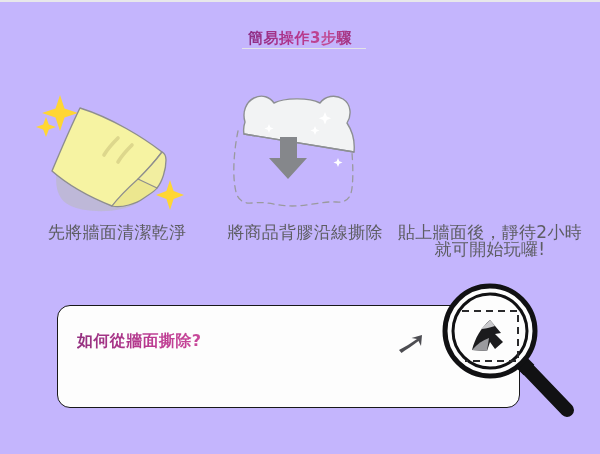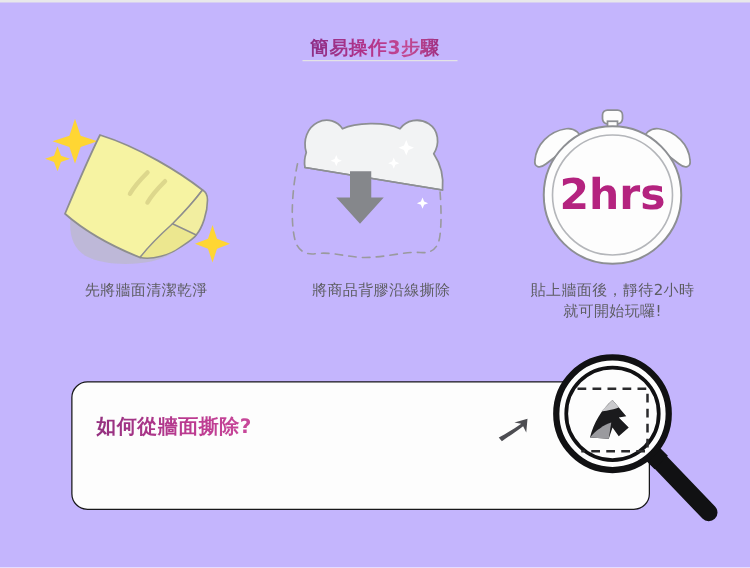--- a/index.html
+++ b/index.html
@@ -71,21 +71,21 @@
     position: relative;
     width: 186px;
     height: 148px;
   }
   .step-caption {
     position: absolute;
     top: 152px;
     left: 0;
     width: 186px;
     text-align: center;
-    font-size: 12px;
+    font-size: 17px;
     line-height: 17px;
     color: #5d5d62;
     letter-spacing: 0.3px;
   }
   .step-caption .cap-line { display: block; }
 
   
   #bottom-panel {
     position: absolute;
     left: 57px;
@@ -204,37 +204,20 @@
 
         <path d="M68 65 L85 65 L85 86 L95 86 L76 107 L57 86 L68 86 Z" fill="#85878b"></path>
       </svg>
     </div>
     <div class="step-caption">
       <span class="cap-line">將商品背膠沿線撕除</span>
     </div>
   </div>
 
   <div class="step" id="step-3">
-    <div class="step-art">
-      <svg width="186" height="148" viewBox="0 0 186 148">
-
-        <rect x="85" y="16" width="16" height="11" rx="4" fill="#fdfdfd" stroke="#8d8f93" stroke-width="1.4"></rect>
-        <rect x="89" y="25" width="8" height="12" fill="#fdfdfd" stroke="#8d8f93" stroke-width="1.4"></rect>
-
-        <path d="M56 31 C42 33 32 44 31 56 C30 62 35 63 40 59 L66 39 C69 36 63 30 56 31 Z" fill="#fdfdfd" stroke="#8d8f93" stroke-width="1.4" stroke-linejoin="round"></path>
-
-        <path d="M130 31 C144 33 154 44 155 56 C156 62 151 63 146 59 L120 39 C117 36 123 30 130 31 Z" fill="#fdfdfd" stroke="#8d8f93" stroke-width="1.4" stroke-linejoin="round"></path>
-
-        <circle cx="93" cy="84" r="55" fill="#fdfdfd" stroke="#8d8f93" stroke-width="1.6"></circle>
-
-        <circle cx="93" cy="84" r="48" fill="#fdfdfd" stroke="#b4b6ba" stroke-width="1.3"></circle>
-
-        <text x="93" y="95" text-anchor="middle" font-family="'DejaVu Sans','Liberation Sans',sans-serif" font-size="34" font-weight="bold" fill="#b4237f">2hrs</text>
-      </svg>
-    </div>
     <div class="step-caption">
       <span class="cap-line">貼上牆面後，靜待2小時</span>
       <span class="cap-line">就可開始玩囉!</span>
     </div>
   </div>
 
   <div id="bottom-panel"></div>
 
   <div id="removal-heading">如何從牆面撕除?</div>
 

